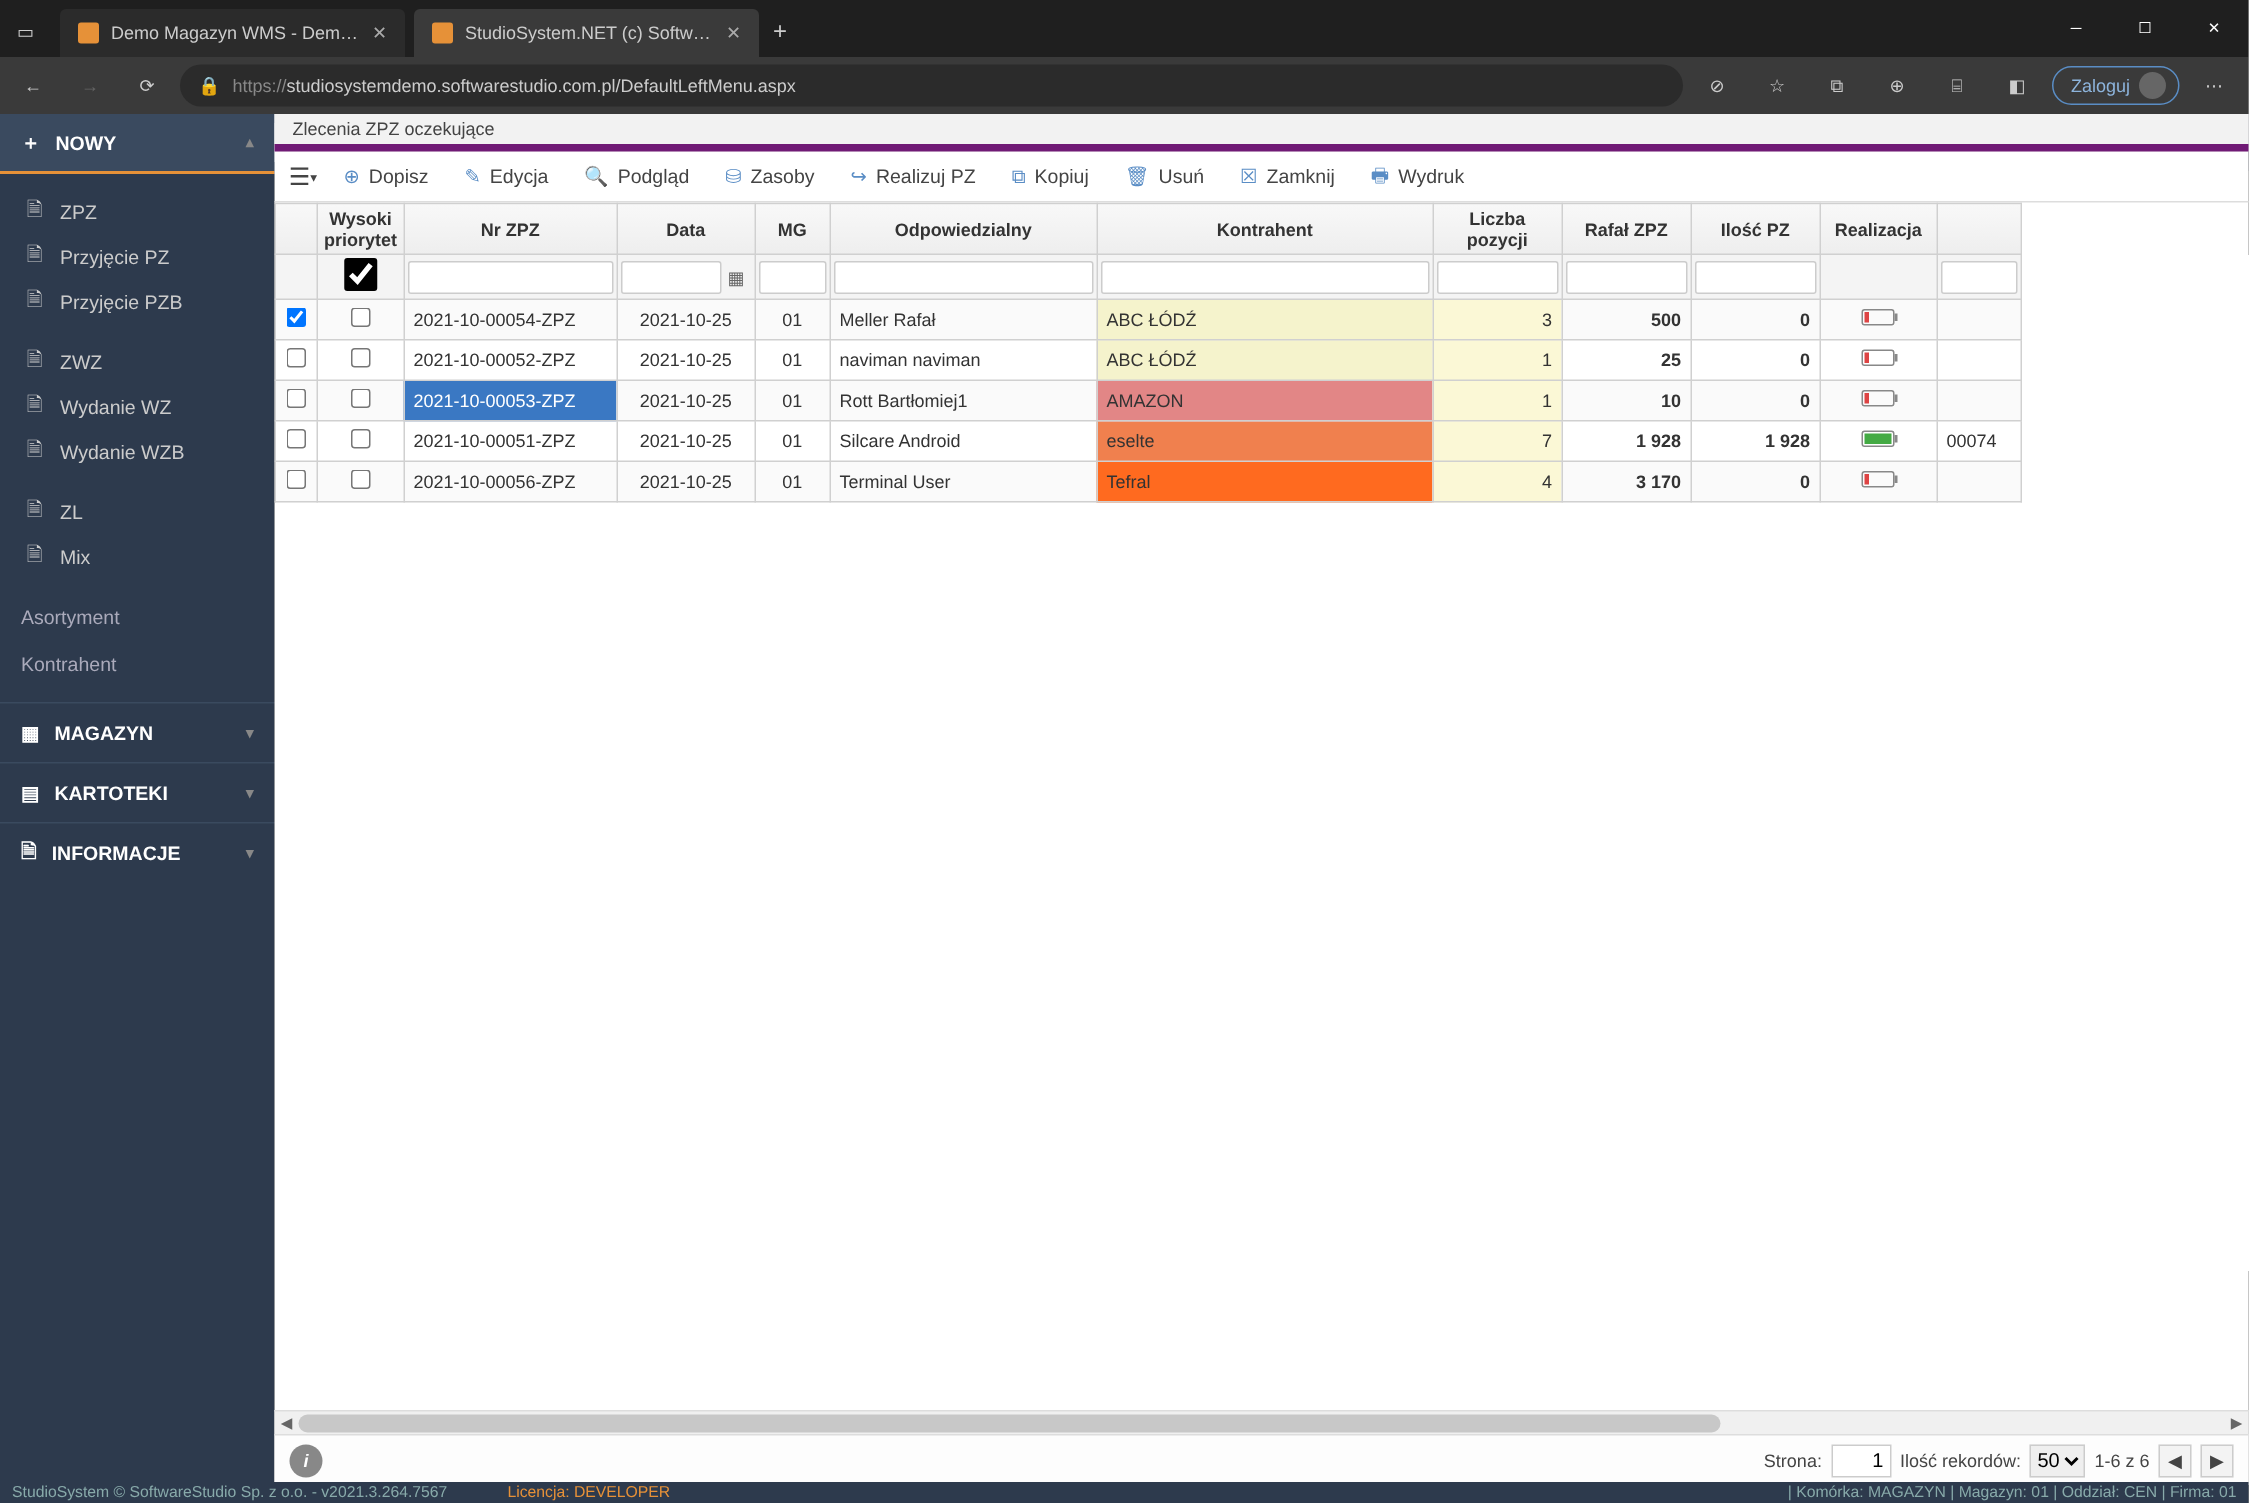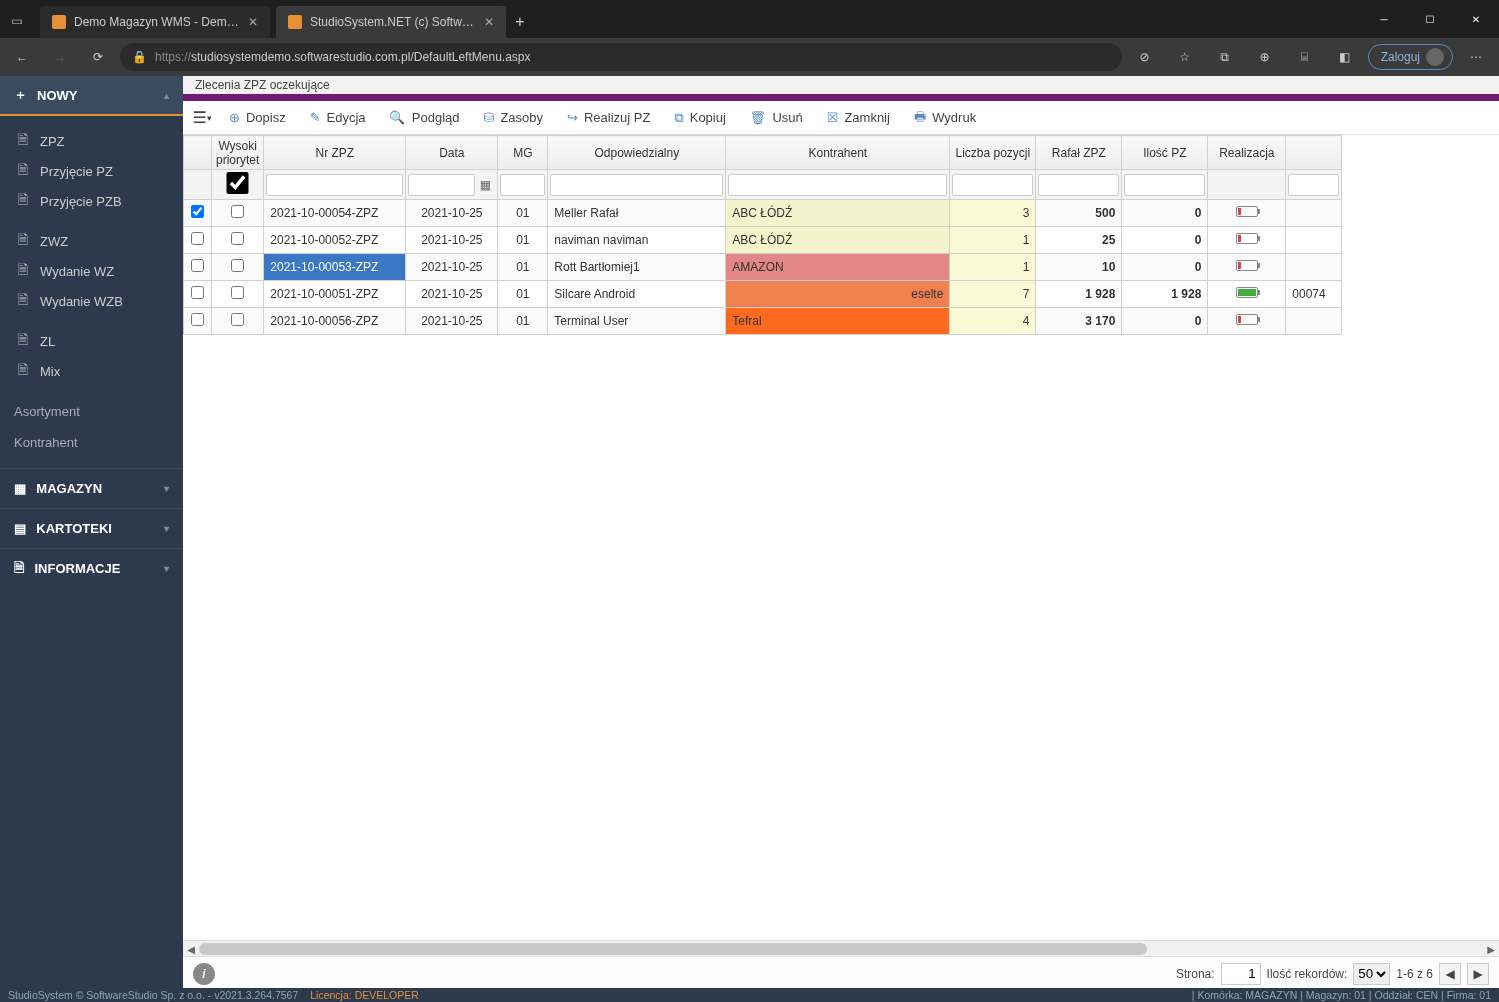--- a/index.html
+++ b/index.html
@@ -43,66 +43,66 @@
 .sbsection { border-top:1px solid #3a4a5f; }
 .sbbtn.head { font-weight:600; color:#fff; height:40px; }
 .sbbtn.head.active { background:#3a4a5f; border-bottom:2px solid #e69138;}
 .sbbtn.item { padding-left: 16px; height:30px; font-size:13px;}
 .sbbtn.item .ico { width:14px; text-align:center;}
 .sbplain { padding:8px 14px; color:#aab; font-size:13px;}
 .sbspace { height:10px;}
 
 
 .mainpane { flex:1; background:#fff; display:flex; flex-direction:column; position:relative;}
-.mtitle { height:25px; background:#f2f2f2; border-bottom:7px solid #701a75; display:flex; align-items:center; padding:0 12px; font-size:12px; color:#444;}
+.mtitle { height:25px; background:#f2f2f2; border-bottom:5px solid #701a75; display:flex; align-items:center; padding:0 12px; font-size:12px; color:#444;}
 .toolbar { height:34px; display:flex; align-items:center; gap:4px; padding:0 6px; border-bottom:1px solid #ddd;}
 .tbtn { display:flex; align-items:center; gap:6px; padding:4px 10px; border-radius:3px; color:#444; font-size:13px;}
 .tbtn .ticon { color:#5a8dc5; font-size:13px;}
 .hamb { width:26px;height:26px; display:flex; align-items:center; justify-content:center; color:#444; font-size:16px;}
 
 
 .gridwrap { flex:1; overflow:auto; position:relative;}
 table.grid { border-collapse:collapse; table-layout:fixed; }
 table.grid th, table.grid td { border:1px solid #d0d0d0; font-size:12px; }
-table.grid th { background:linear-gradient(#f8f8f8,#eee); height:34px; color:#333; font-weight:normal; text-align:center; padding:2px 4px;}
+table.grid th { background:linear-gradient(#f8f8f8,#eee); height:34px; color:#333; font-weight:bold; text-align:center; padding:2px 4px;}
 tr.filterrow td { background:#f4f4f4; height:28px; padding:2px;}
 tr.filterrow input { width:100%; height:22px; border:1px solid #ccc; border-radius:2px; padding:0 4px;}
 td.cell { height:27px; padding:0 6px;}
 td.chk { text-align:center;}
 td.chk input { }
 td.num { text-align:right; padding-right:6px;}
 .col-chk{width:28px;} .col-pri{width:52px;} .col-nr{width:142px;} .col-data{width:92px;} .col-mg{width:50px;} .col-odp{width:178px;} .col-kon{width:224px;} .col-poz{width:86px;} .col-izpz{width:86px;} .col-ipz{width:86px;} .col-real{width:78px;} .col-extra{width:56px;}
 tr.r-normal td { background:#fff;}
 tr.r-alt td { background:#fafafa;}
 tr.r-sel td.col-nr-cell { background:#3a78c3; color:#fff;}
 .kon-blue { background:#d6e8f5 !important;}
 .kon-yel { background:#f5f3cc !important;}
 .kon-red1 { background:#e28686 !important;}
-.kon-red2 { background:#f0804e !important;text-align:right;}
+.kon-red2 { background:#f0804e !important;}
 .kon-red3 { background:#ff6a1f !important;margin-left:16px;}
 .poz-yel { background:#fbf8d6 !important;}
 .battery { display:inline-block; width:22px; height:11px; border:1px solid #888; position:relative; border-radius:2px;}
 .battery::after { content:''; position:absolute; right:-3px; top:2px; width:2px; height:5px; background:#888;}
 .battery .fill { position:absolute; left:1px; top:1px; bottom:1px; background:#d44;}
 .battery.green .fill { background:#4a4;}
 
 .hscroll { height:16px; background:#f0f0f0; border-top:1px solid #ddd; position:relative;}
 .hscroll .thumb{ position:absolute; left:16px; top:2px; height:12px; width:72%; background:#c8c8c8; border-radius:6px;}
 .hscroll .arr { position:absolute; top:0; width:16px; height:16px; display:flex; align-items:center; justify-content:center; color:#666; font-size:10px;}
 .hscroll .arr.l{left:0;} .hscroll .arr.r{right:0;}
 
 .infobar { height:34px; border-top:1px solid #ddd; display:flex; align-items:center; padding:0 10px; gap:10px; background:#fdfdfd;}
 .infobar .iicon { width:22px; height:22px; border-radius:50%; background:#888; color:#fff; display:flex; align-items:center; justify-content:center; font-weight:bold; font-style:italic;}
 .infobar .spacer{flex:1;}
 .pgbox { display:flex; align-items:center; gap:6px; font-size:12px; color:#444;}
 .pgbox input { width:40px; height:22px; border:1px solid #ccc; text-align:right; padding:0 4px;}
 .pgbox select { height:22px; border:1px solid #ccc;}
 .pgbtn { width:22px;height:22px; border:1px solid #ccc; display:flex; align-items:center; justify-content:center; background:#f3f3f3;}
 
-.footerbar { position:absolute; left:0; right:0; bottom:0; height:14px; background:#2d3a4d; color:#8aa; font-size:10.5px; display:flex; align-items:center; padding:0 8px;}
+.footerbar { position:absolute; left:0; right:0; bottom:0; height:14px; background:#2d3a4d; color:#8aa; font-size:10.5px; display:flex; align-items:center; padding:0 8px;gap:28px;}
 .footerbar .lic { color:#e69138; margin-left:12px;}
 .footerbar .fsp{flex:1;}
 .dateinput-wrap{ display:flex; align-items:center;}
 .dateinput-wrap .calico{ width:20px; text-align:center; color:#666;}
 </style>
 </head>
 <body>
 
 <div class="titlebar">
   <div class="tab-btn-left">▭</div>

